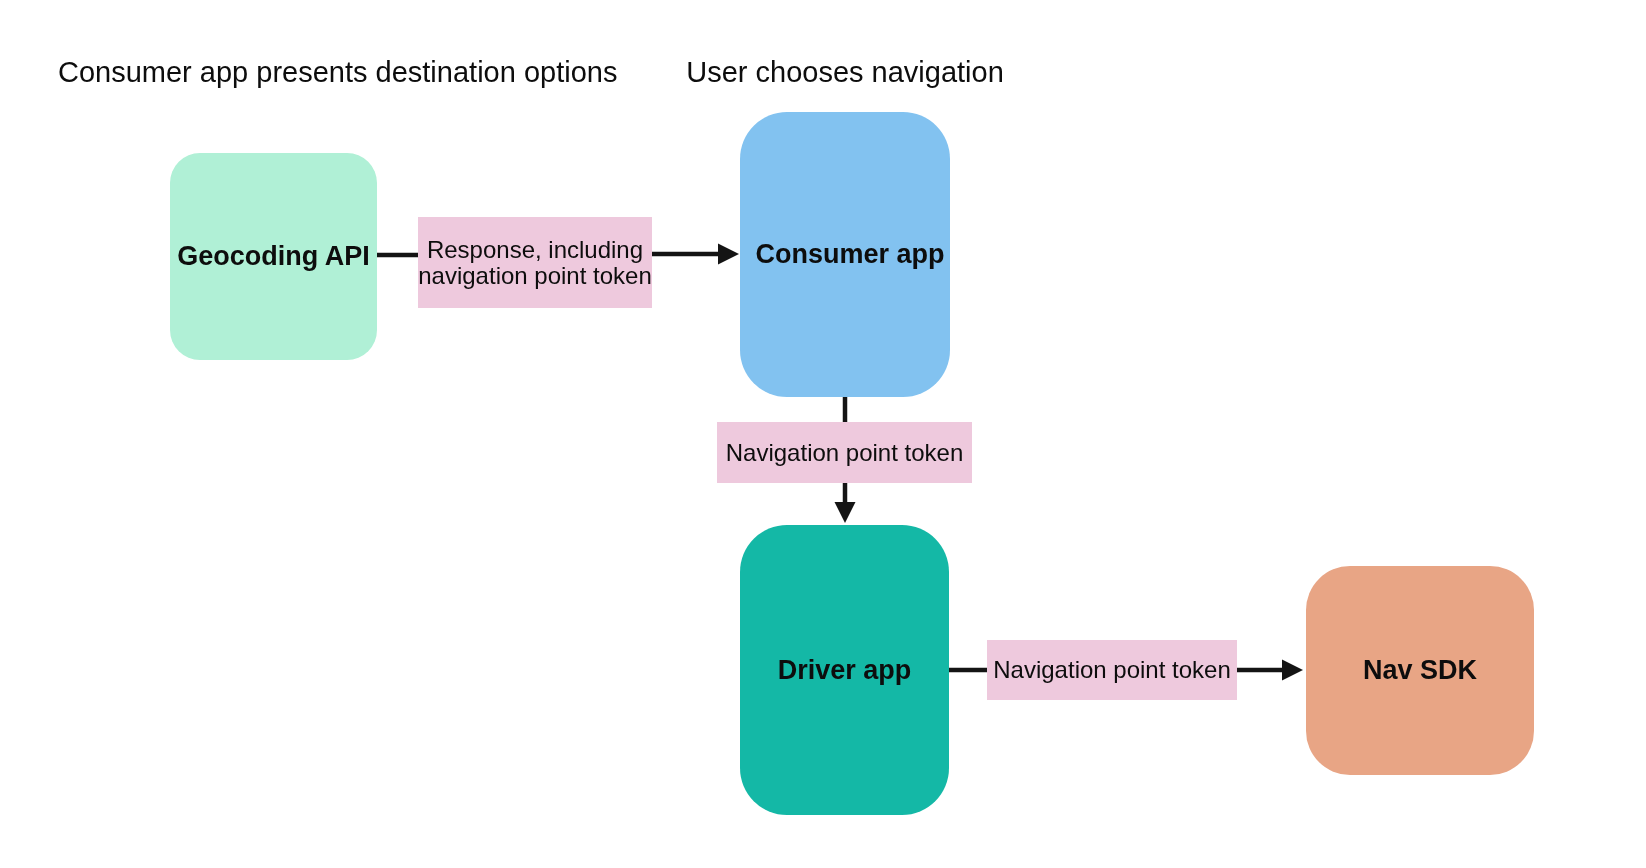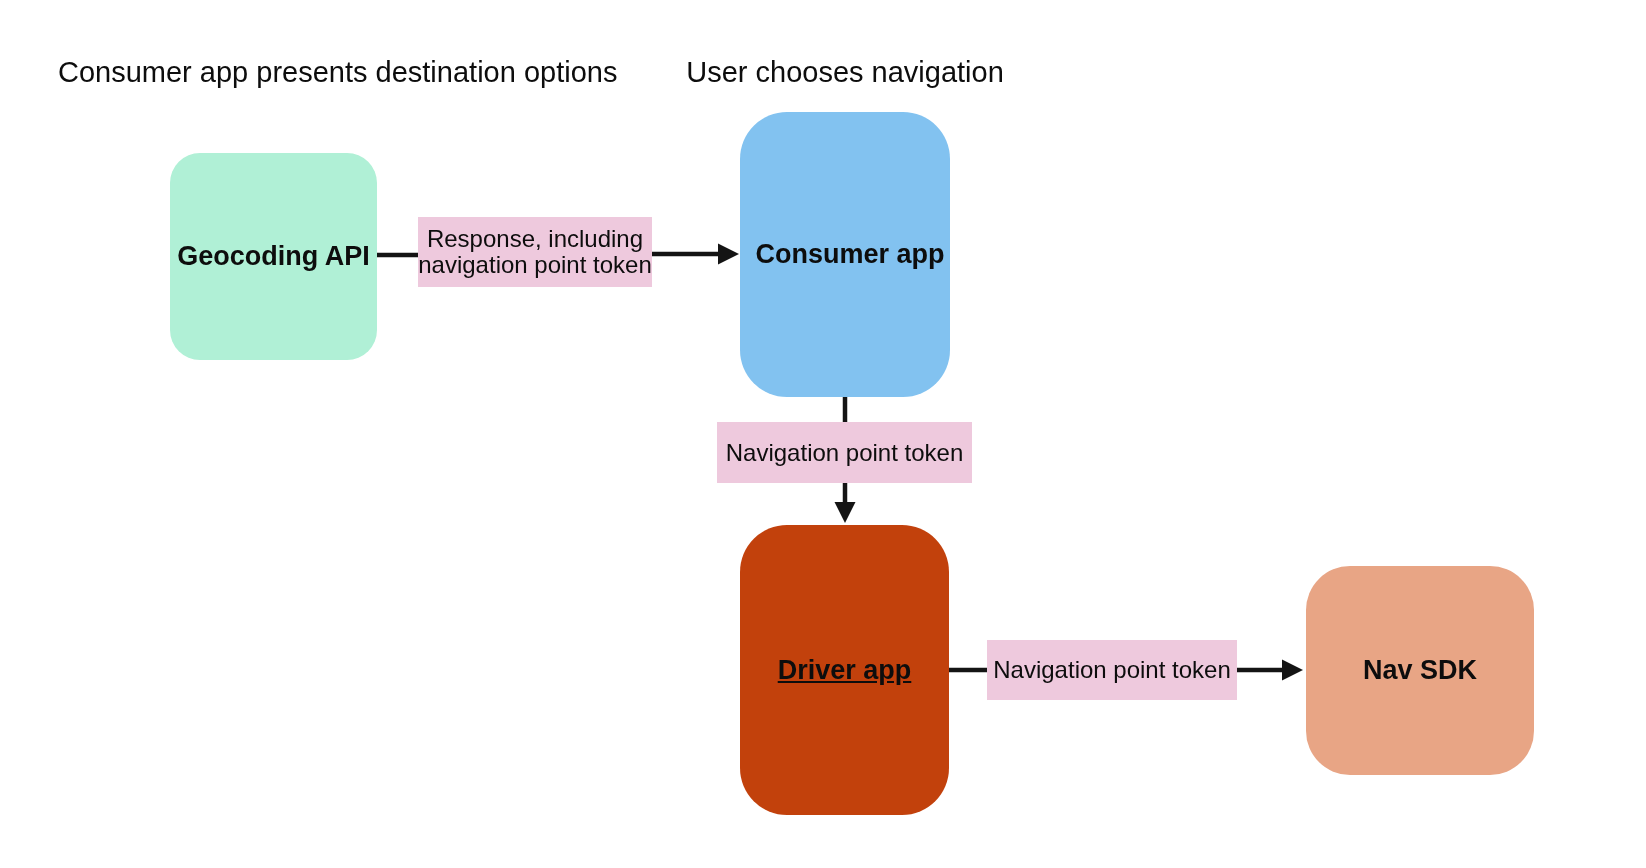--- a/index.html
+++ b/index.html
@@ -46,21 +46,21 @@
   .elabel {
     position: absolute;
     display: flex;
     align-items: center;
     justify-content: center;
     text-align: center;
     font-size: 24px;
     line-height: 26px;
     font-weight: 400;
   }
-  .elabel-response { left: 418px; top: 217px; width: 234px; height: 70px; padding: 0 0; }
+  .elabel-response { left: 418px; top: 217px; width: 234px; height: 91px; padding: 0 0; }
   .elabel-token-1  { left: 717px; top: 422px; width: 255px; height: 61px; white-space: nowrap; }
   .elabel-token-2  { left: 987px; top: 640px; width: 250px; height: 60px; white-space: nowrap; }
 </style>
 </head>
 <body>
 
 <div class="canvas">
 
   <svg class="connectors" viewBox="0 0 1646 868" xmlns="http://www.w3.org/2000/svg">
 
@@ -84,21 +84,21 @@
   <div class="hdr hdr-2">User chooses navigation</div>
 
   <div class="node node-geocoding" style="background-color: rgb(176, 240, 214);">
     <span>Geocoding API</span>
   </div>
 
   <div class="node node-consumer" style="background-color: rgb(130, 194, 240);">
     <span>Consumer app</span>
   </div>
 
-  <div class="node node-driver" style="background-color: #c2410c; text-decoration: underline;">
+  <div class="node node-driver" style="background-color: #14b8a6;">
     <span>Driver app</span>
   </div>
 
   <div class="node node-navsdk" style="background-color: rgb(232, 165, 133);">
     <span>Nav SDK</span>
   </div>
 
   <div class="elabel elabel-response" style="background-color: rgb(238, 201, 221);">
     <span>Response, including navigation point token</span>
   </div>

